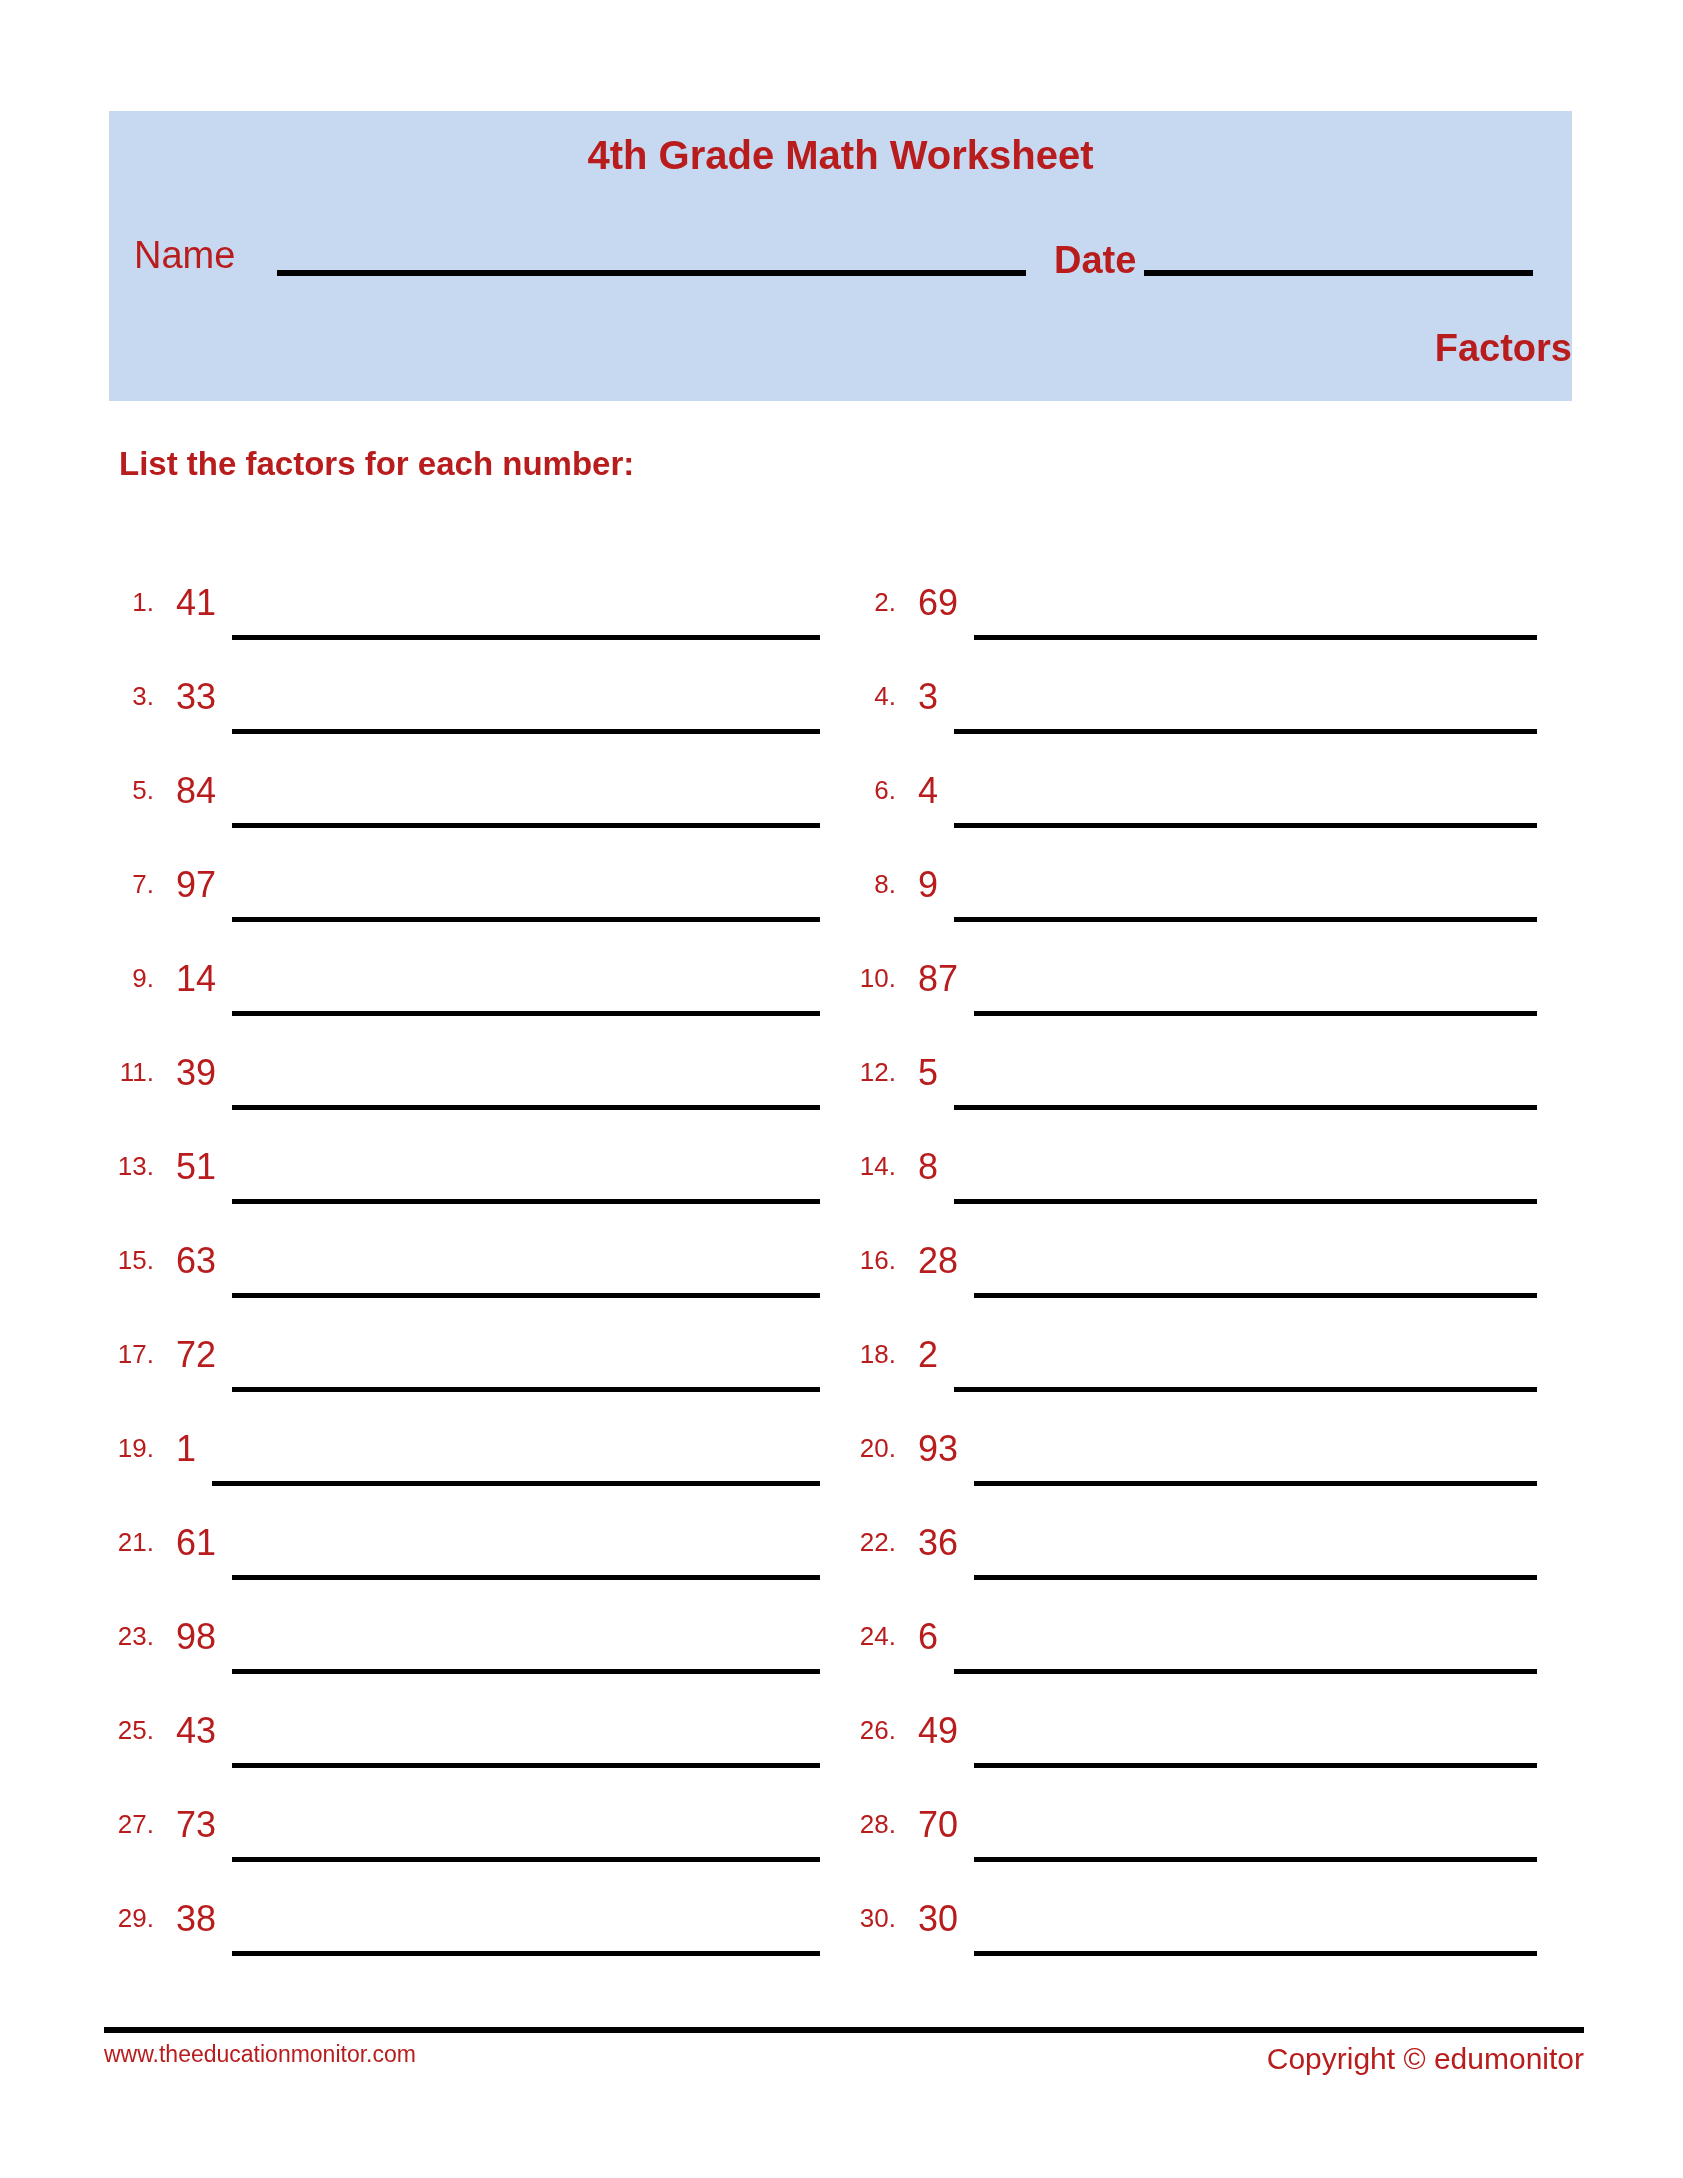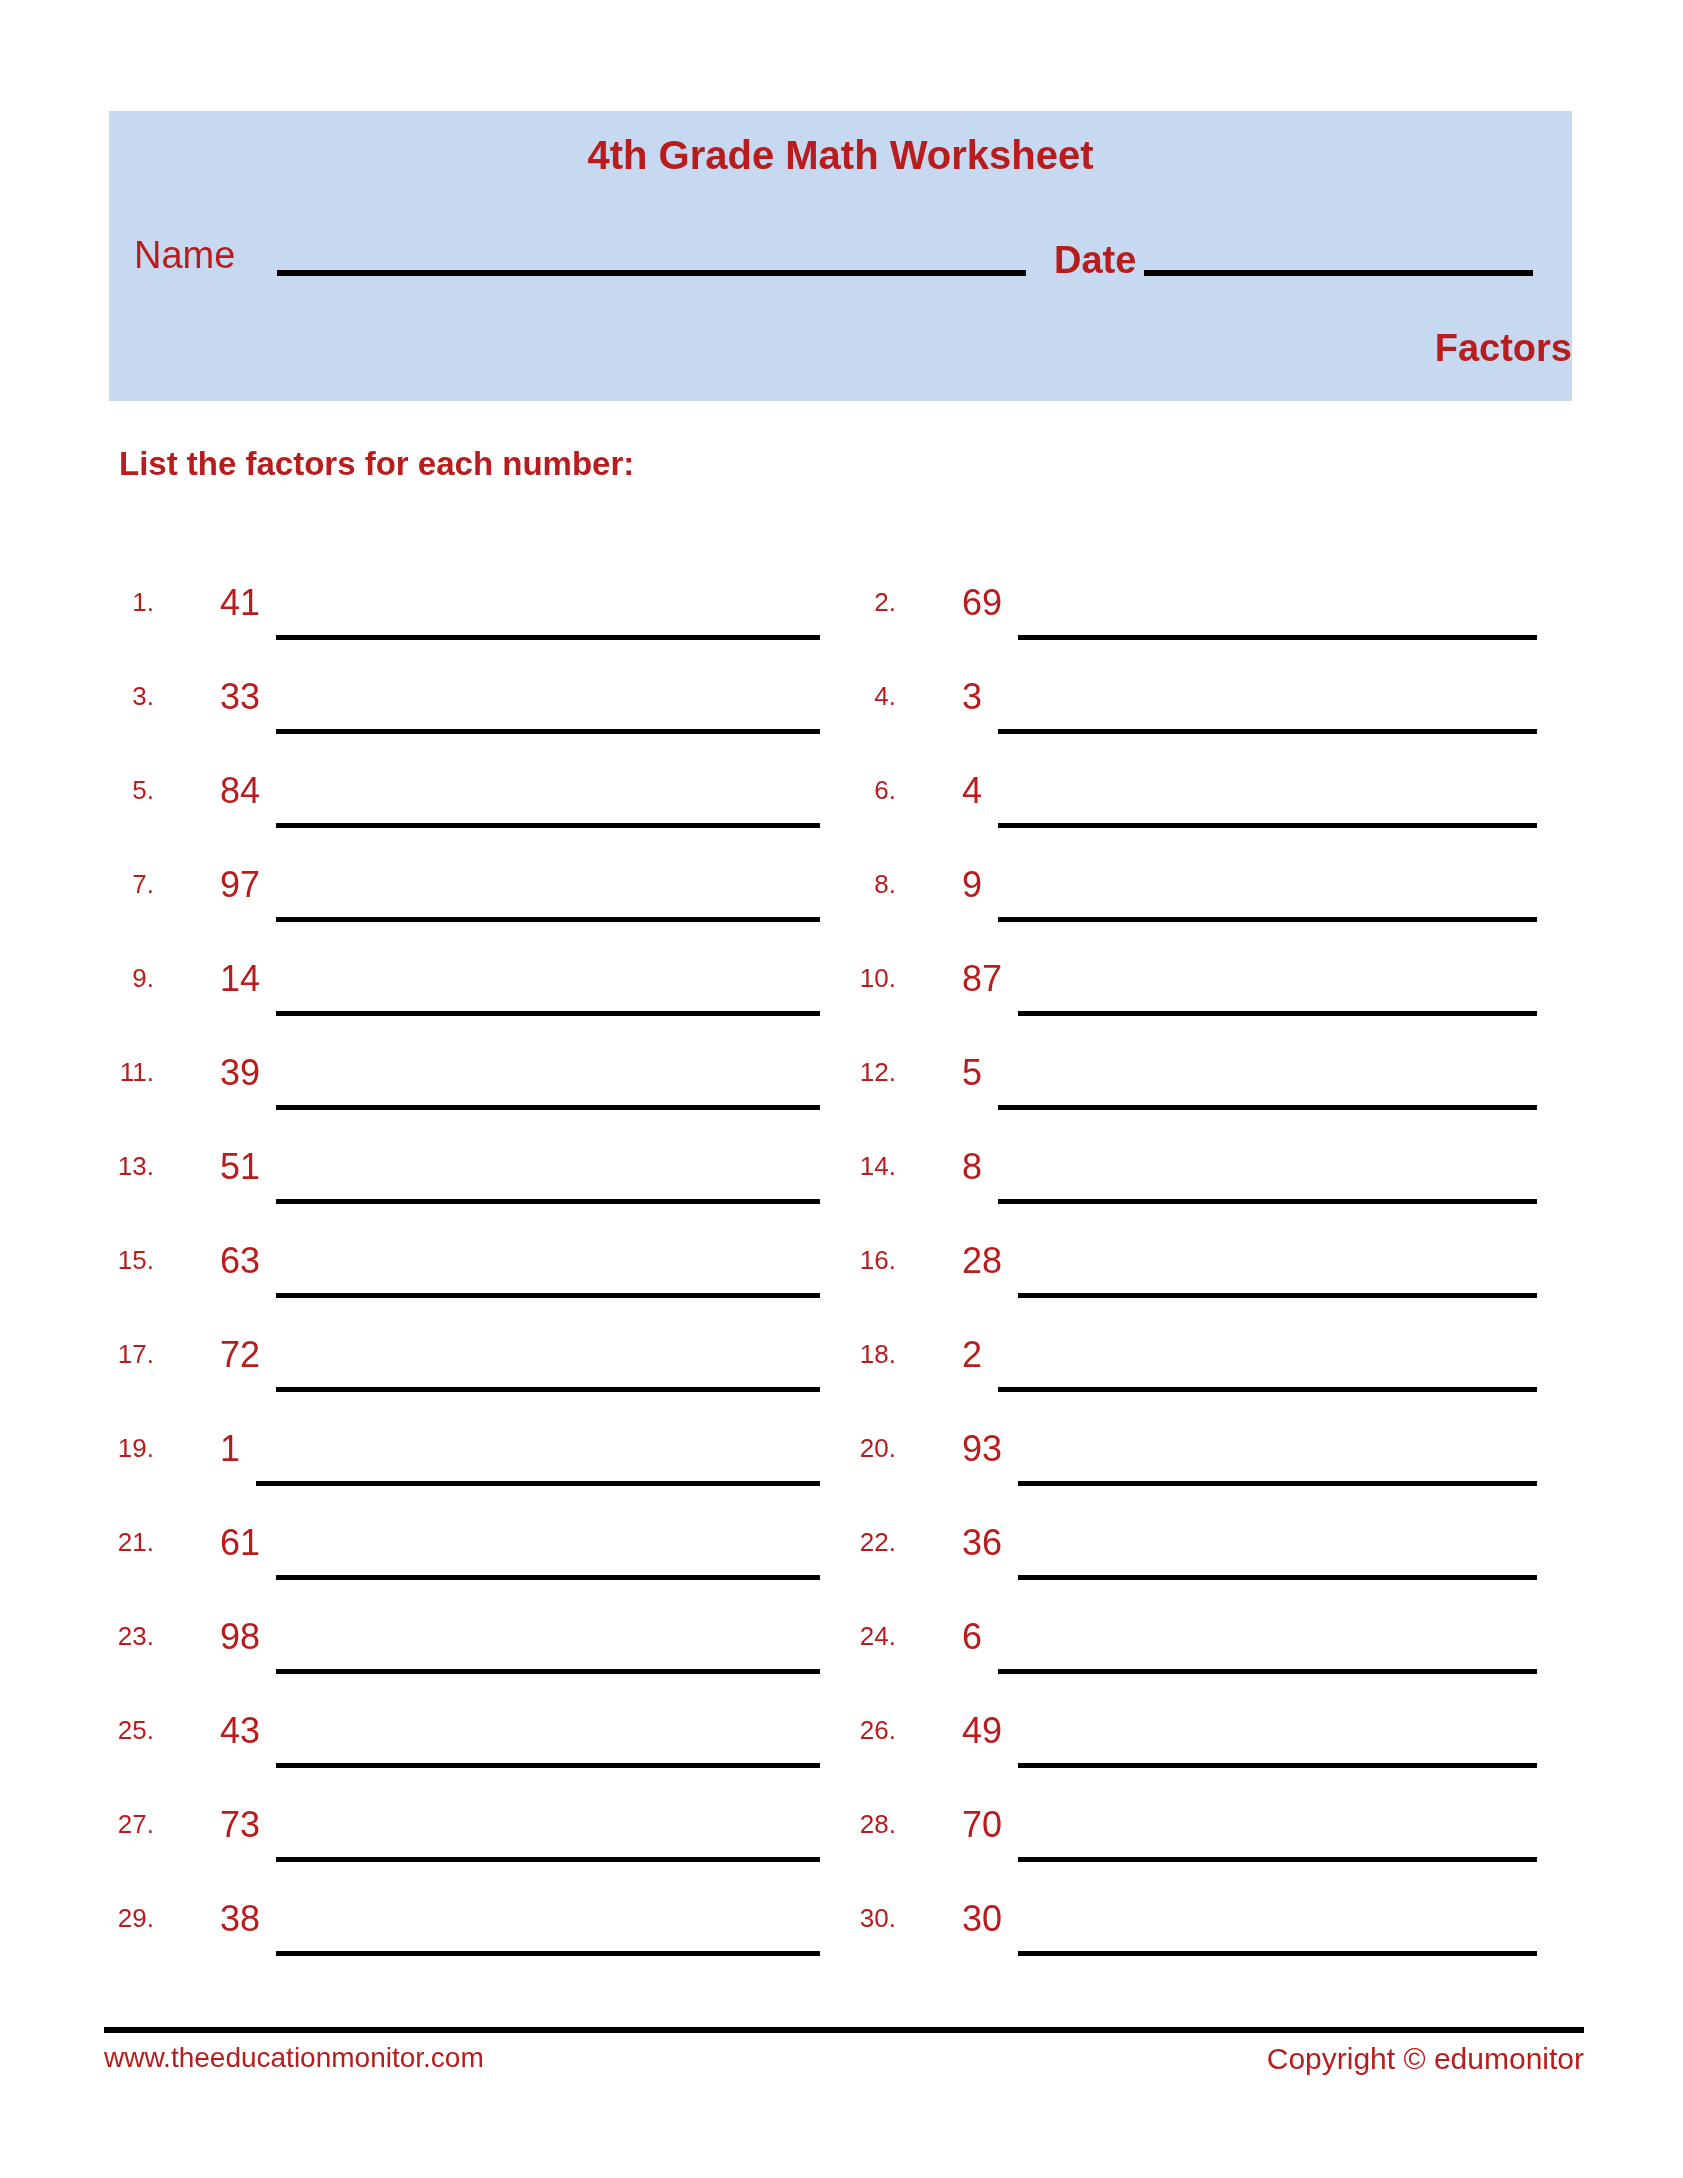--- a/index.html
+++ b/index.html
@@ -91,21 +91,21 @@
   .cell.right-col { padding-left: 19px; }
   .qnum {
     width: 57px;
     text-align: right;
     font-size: 26px;
     line-height: 1;
     margin-bottom: 33px;
     flex: 0 0 auto;
   }
   .qval {
-    margin-left: 66px;
+    margin-left: 22px;
     font-size: 36px;
     line-height: 1;
     margin-bottom: 27px;
     flex: 0 0 auto;
   }
   .qblank {
     flex: 1 1 auto;
     margin-left: 16px;
     margin-bottom: 8px;
     height: 0;
@@ -115,21 +115,21 @@
   
   .footer-rule {
     position: absolute;
     left: 104px; top: 2027px;
     width: 1480px; height: 0;
     border-top: 6px solid #000;
   }
   .footer-left {
     position: absolute;
     left: 104px; top: 2041px;
-    font-size: 28px;
+    font-size: 23px;
     line-height: 1.2;
     text-align: right;
   }
   .footer-right {
     position: absolute;
     right: 99px; top: 2041px;
     font-size: 30px;
     line-height: 1.2;
   }
 </style>

